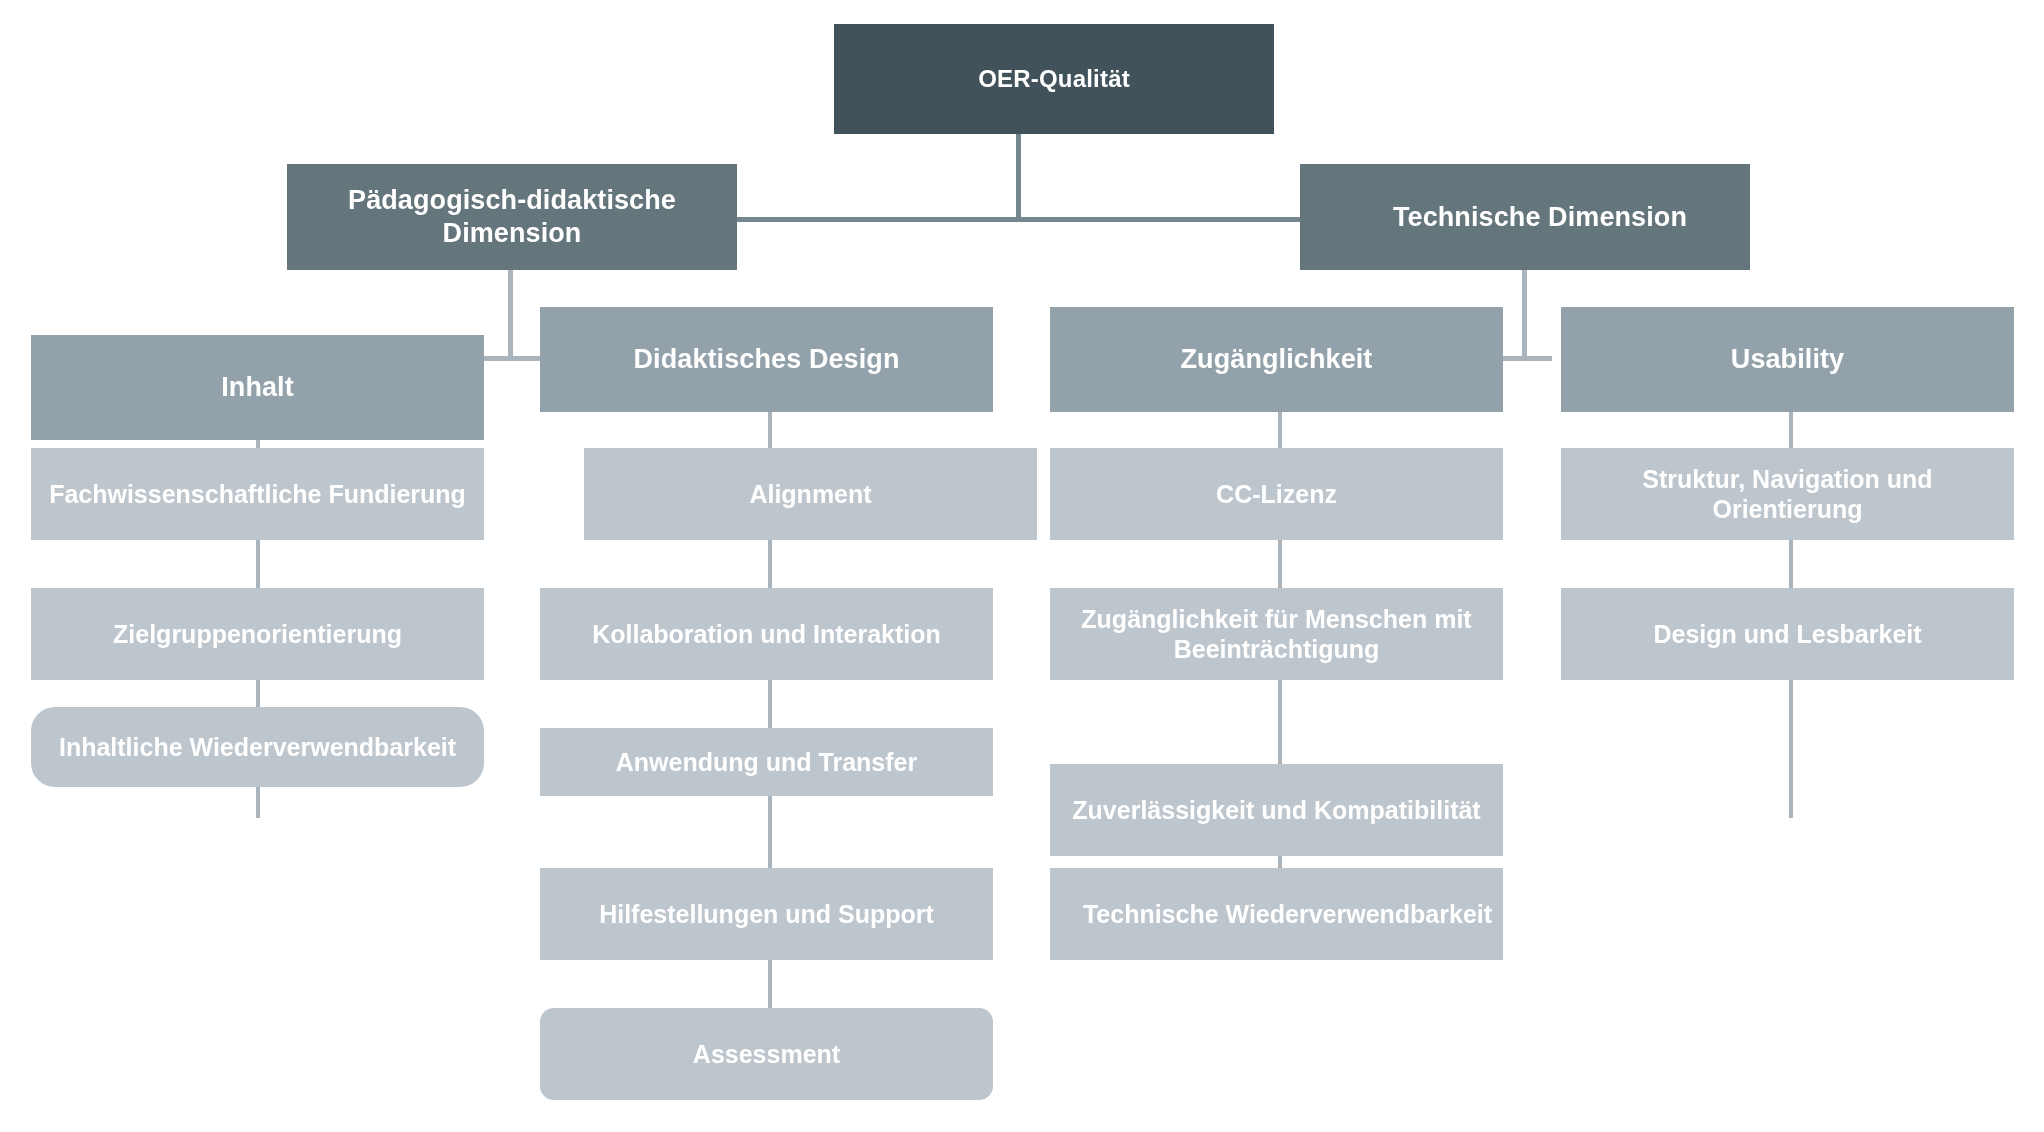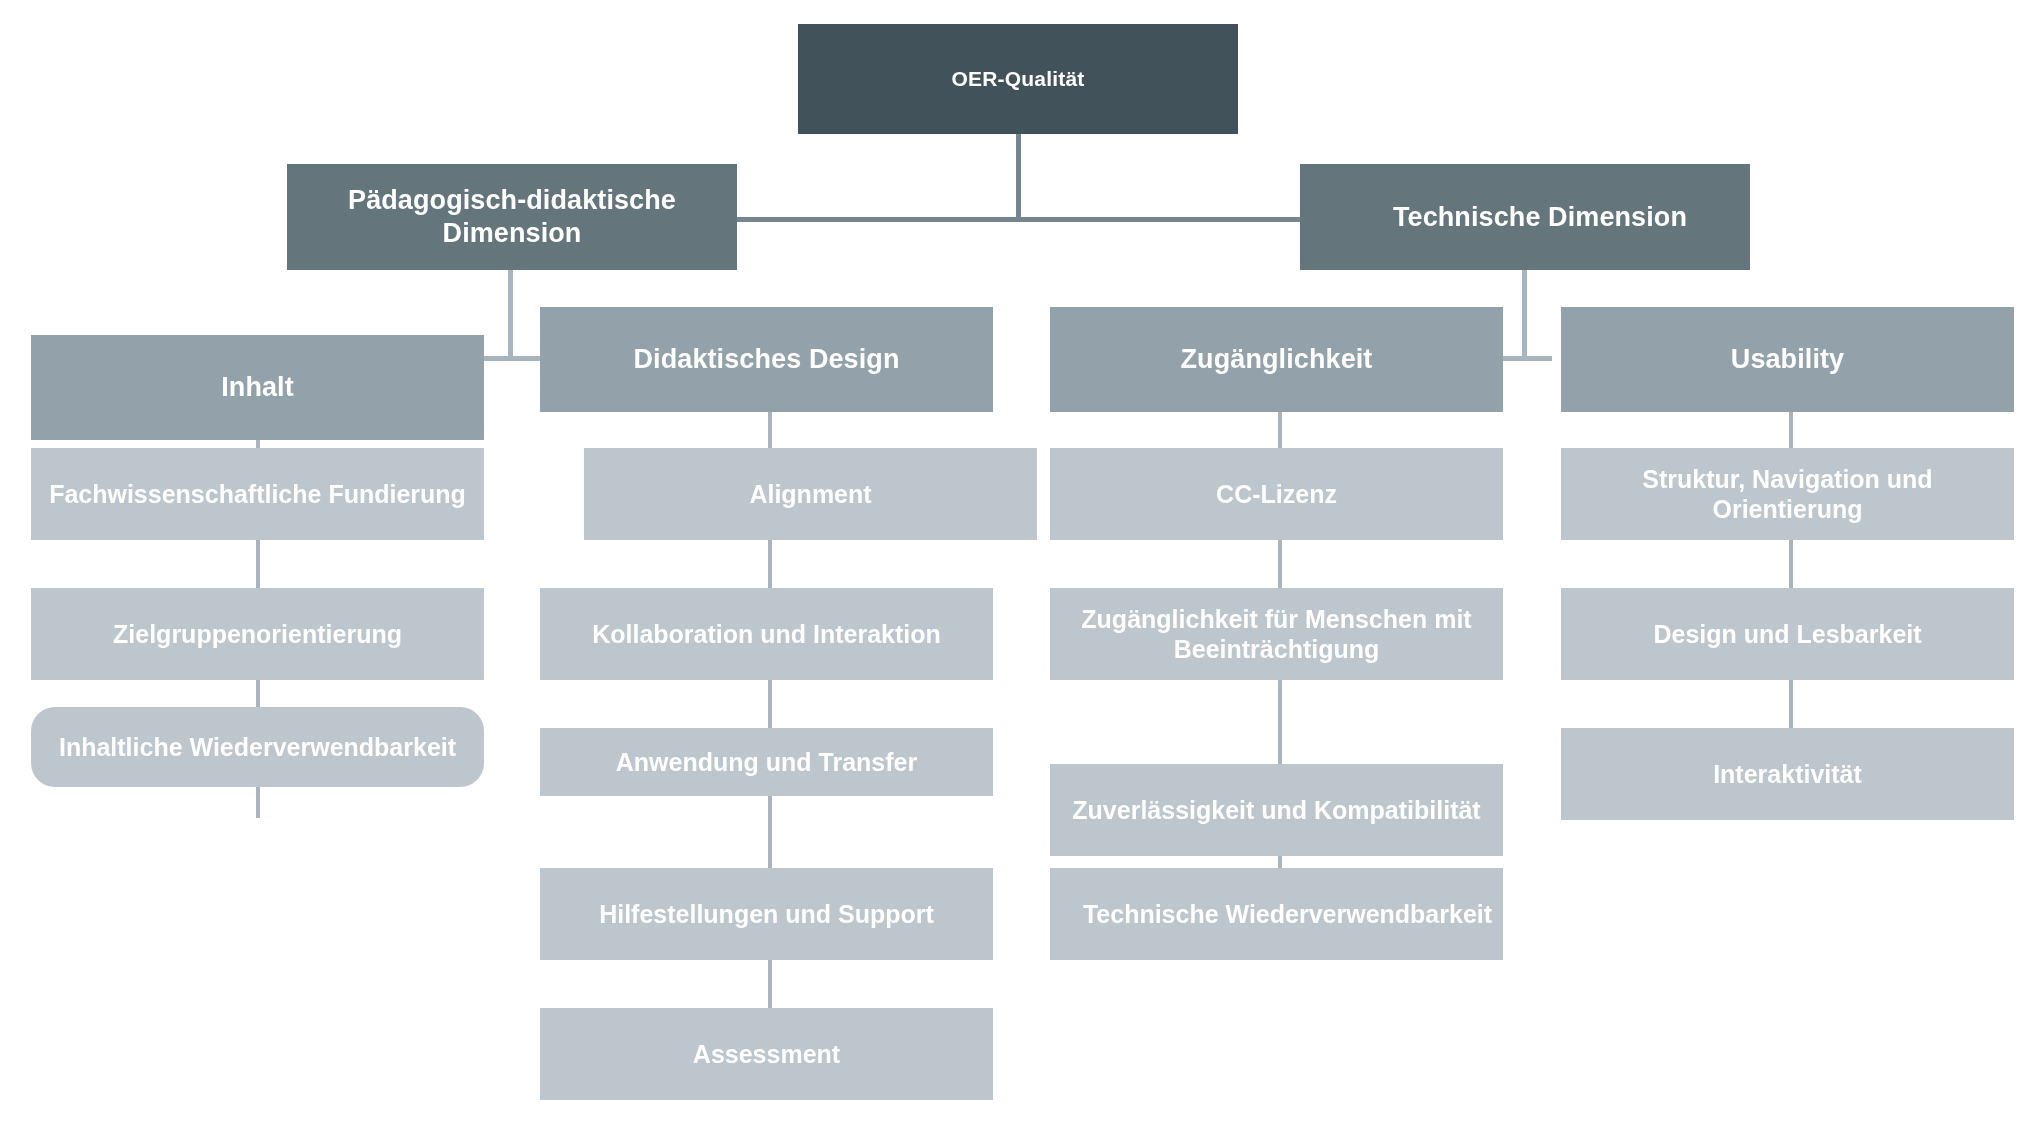--- a/index.html
+++ b/index.html
@@ -23,22 +23,23 @@
     justify-content: center;
     text-align: center;
     color: #ffffff;
     font-weight: bold;
     line-height: 1.22;
     padding: 4px 10px;
     z-index: 2;
   }
   .node.root {
     background: #42525a;
-    font-size: 21px;
+    font-size: 24px;
     letter-spacing: 0.2px;
+    margin-left: 36px;
   }
   .node.dim {
     background: #64757c;
     font-size: 27px;
     letter-spacing: 0.1px;
   }
   .node.cat {
     background: #93a2aa;
     font-size: 27px;
     letter-spacing: 0.1px;
@@ -92,24 +93,23 @@
   <div class="node cat" style="left:1561px; top:307px; width:453px; height:105px;">Usability</div>
 
   <div class="node leaf" style="left:31px; top:448px; width:453px; height:92px;">Fachwissenschaftliche Fundierung</div>
   <div class="node leaf" style="left:31px; top:588px; width:453px; height:92px;">Zielgruppenorientierung</div>
   <div class="node leaf" style="left:31px; top:707px; width:453px; height:80px;border-radius:24px;">Inhaltliche Wiederverwendbarkeit</div>
 
   <div class="node leaf" style="left:540px; top:448px; width:453px; height:92px;margin-left:44px;">Alignment</div>
   <div class="node leaf" style="left:540px; top:588px; width:453px; height:92px;">Kollaboration und Interaktion</div>
   <div class="node leaf" style="left:540px; top:728px; width:453px; height:68px;">Anwendung und Transfer</div>
   <div class="node leaf" style="left:540px; top:868px; width:453px; height:92px;">Hilfestellungen und Support</div>
-  <div class="node leaf" style="left:540px; top:1008px; width:453px; height:92px;">Assessment</div>
+  <div class="node leaf" style="left:540px; top:1008px; width:453px; height:92px;border-radius:14px;">Assessment</div>
 
   <div class="node leaf" style="left:1050px; top:448px; width:453px; height:92px;">CC-Lizenz</div>
   <div class="node leaf" style="left:1050px; top:588px; width:453px; height:92px;">Zugänglichkeit für Menschen mit Beeinträchtigung</div>
   <div class="node leaf" style="left:1050px; top:728px; width:453px; height:92px;margin-top:36px;">Zuverlässigkeit und Kompatibilität</div>
   <div class="node leaf" style="left:1050px; top:868px; width:453px; height:92px;padding-left:32px;">Technische Wiederverwendbarkeit</div>
 
   <div class="node leaf" style="left:1561px; top:448px; width:453px; height:92px;">Struktur, Navigation und Orientierung</div>
   <div class="node leaf" style="left:1561px; top:588px; width:453px; height:92px;">Design und Lesbarkeit</div>
-  <div class="node leaf" style="left:1561px; top:728px; width:453px; height:92px;">Interaktivität</div>
 
 </div>
 
 </body></html>

